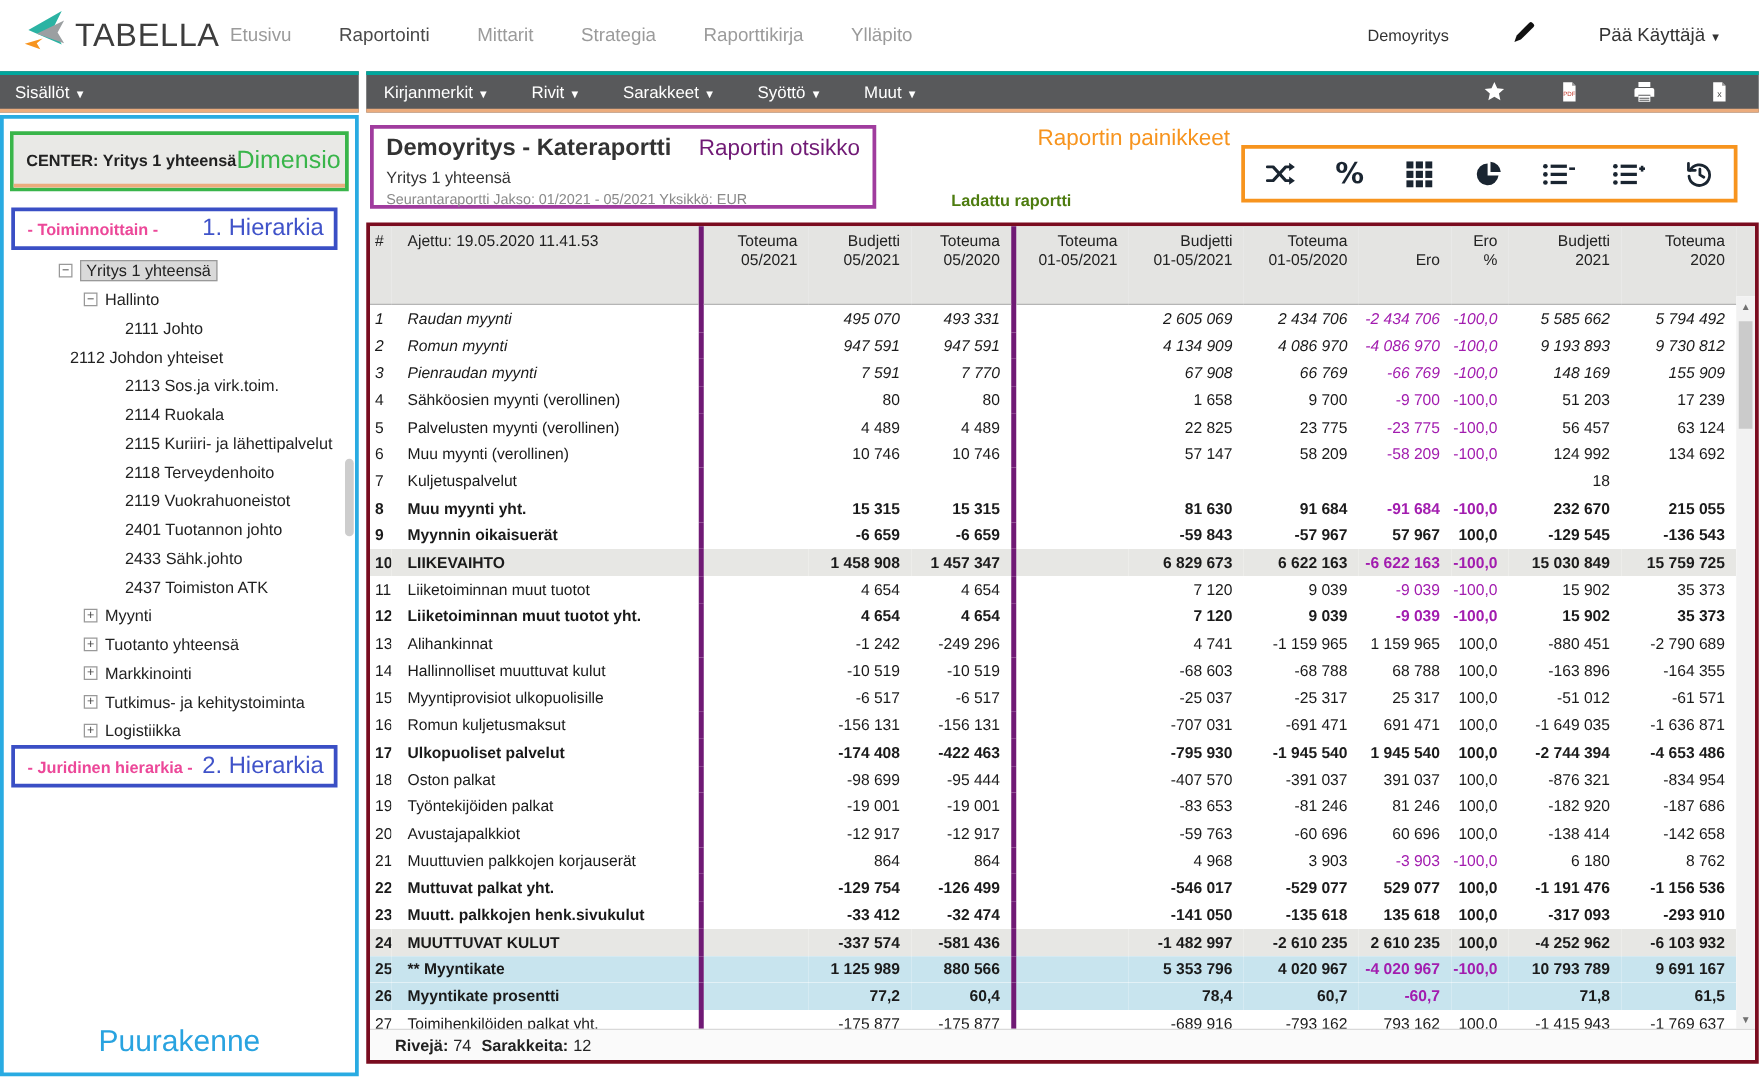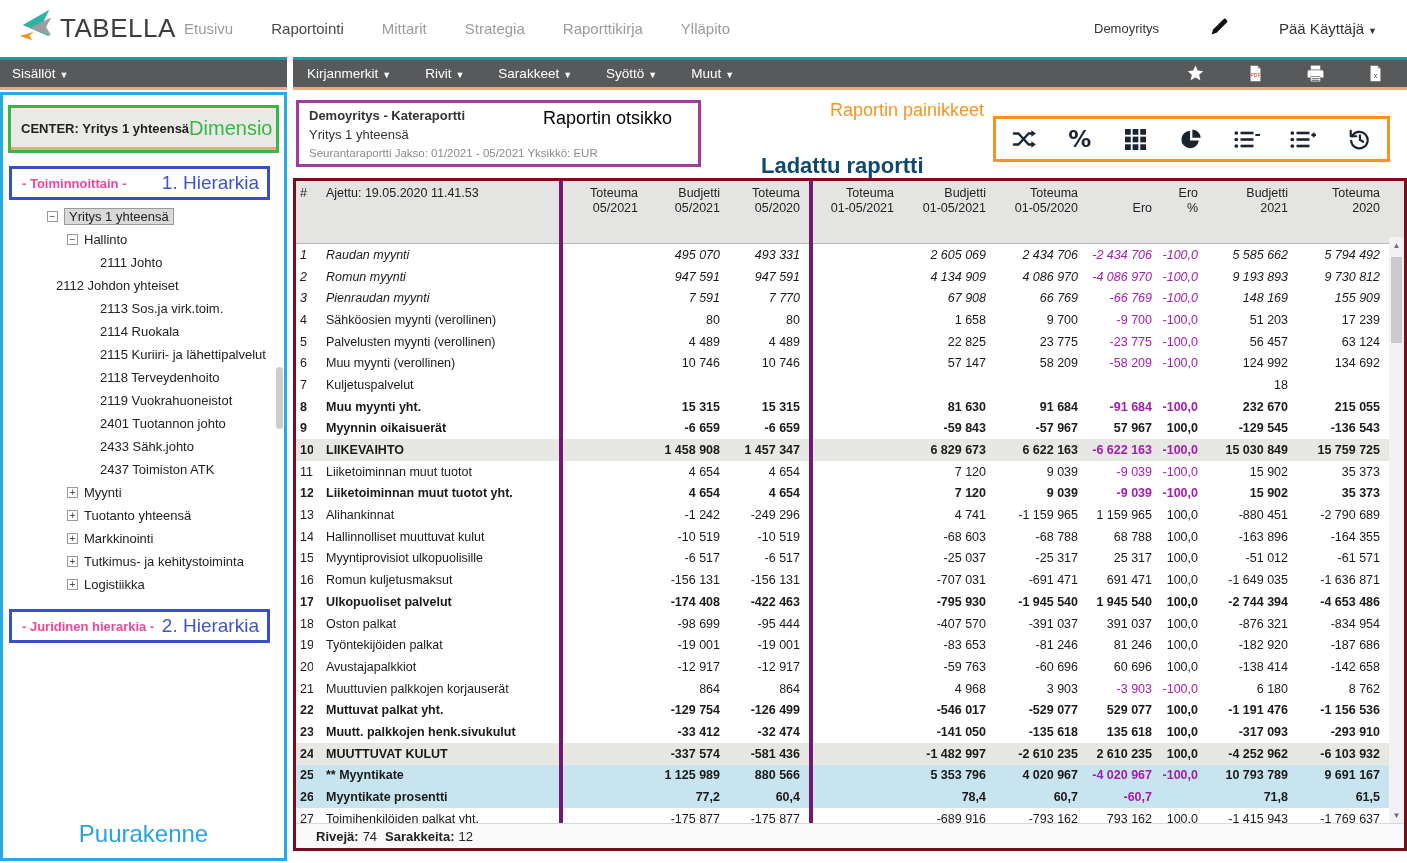--- a/index.html
+++ b/index.html
@@ -29,35 +29,35 @@
   .dim-label{font-size:13px;font-weight:700;color:#222;white-space:nowrap}
   .ann-green{margin-left:auto;font-size:20px;color:#39B54A}
   .h-box{margin:0 14px 5px 6px;border:3px solid #3A4FC5;padding:3px 8px 3px 10px;display:flex;align-items:center}
   .h-label{font-size:13px;font-weight:700;color:#ec4899;white-space:nowrap}
   .ann-blue{margin-left:auto;font-size:19px;color:#4053C9;white-space:nowrap}
   #tree{margin-top:3px;font-size:13px;color:#222}
   .t-item{height:23px;display:flex;align-items:center;cursor:pointer;white-space:nowrap}
   .exp{flex:0 0 11px;width:11px;height:11px;border:1px solid #999;background:#fff;font-size:10px;line-height:9px;text-align:center;margin-right:6px;color:#444;box-sizing:border-box}
   .exp-spacer{flex:0 0 13px;width:13px}
   .t-sel{background:#d9d9d9;border:1px solid #999;padding:0 4px}
-  #h2-box{margin-top:13px}
+  #h2-box{}
   #puurakenne{position:absolute;bottom:10px;left:0;right:0;text-align:center;font-size:24px;color:#29A3E0}
   #side-scroll-thumb{position:absolute;right:1px;top:272px;width:7px;height:62px;background:#cdcdcd;border-radius:4px}
   
   #main{position:absolute;left:293px;top:92px;width:1114px;height:771px}
   #report-header{position:absolute;left:3px;top:8px;width:405px;height:67px;border:3px solid #A03C9E;box-sizing:border-box;padding:5px 10px;background:#fff}
-  .rh-line1{font-size:13px;font-weight:600;color:#333}
+  .rh-line1{font-size:19px;font-weight:600;color:#333}
   .rh-line2{font-size:13px;color:#333;margin-top:4px}
   .rh-line3{font-size:11.5px;color:#8a8a8a;margin-top:5px}
-  #ann-otsikko{position:absolute;top:5px;right:26px;font-size:18px;color:#000000}
+  #ann-otsikko{position:absolute;top:5px;right:10px;font-size:18px;color:#701a75}
   #ann-painikkeet{position:absolute;left:537px;top:8px;font-size:18px;color:#F7941E}
   #report-buttons{position:absolute;left:700px;top:24px;width:397px;height:46px;border:3px solid #F7941E;box-sizing:border-box;display:flex;align-items:center;justify-content:space-around;background:#fff}
   .rbtn{width:30px;height:28px;display:flex;align-items:center;justify-content:center;cursor:pointer;color:#1A2531}
   .pct{font-weight:700;font-size:23px;color:#1A2531;font-family:"DejaVu Sans",sans-serif}
-  #ann-ladattu{position:absolute;left:468px;top:61px;font-size:22px;font-weight:600;color:#0c4a6e}
+  #ann-ladattu{position:absolute;left:468px;top:61px;font-size:13px;font-weight:600;color:#4d7c0f}
   
   #table-wrap{position:absolute;left:0;top:86px;width:1114px;height:673px;border:3px solid #7A0C1F;box-sizing:border-box;background:#fff}
   #head-strip{position:absolute;top:0;right:0;width:15px;height:56px;background:#E4E4E2}
   table{border-collapse:collapse;table-layout:fixed;width:1093px}
   thead th{background:#E4E4E2;height:56px;vertical-align:top;padding-top:5px;font-weight:400;font-size:12.5px;color:#222;border-bottom:1px solid #b5b5b5}
   th .h1{min-height:15px;line-height:15px}
   th .h2{line-height:15px}
   .col-num,.td-num{text-align:right;padding-right:9px}
   .col-hash,.td-hash{text-align:left;padding-left:4px}
   .col-name,.td-name{text-align:left;padding-left:13px}

